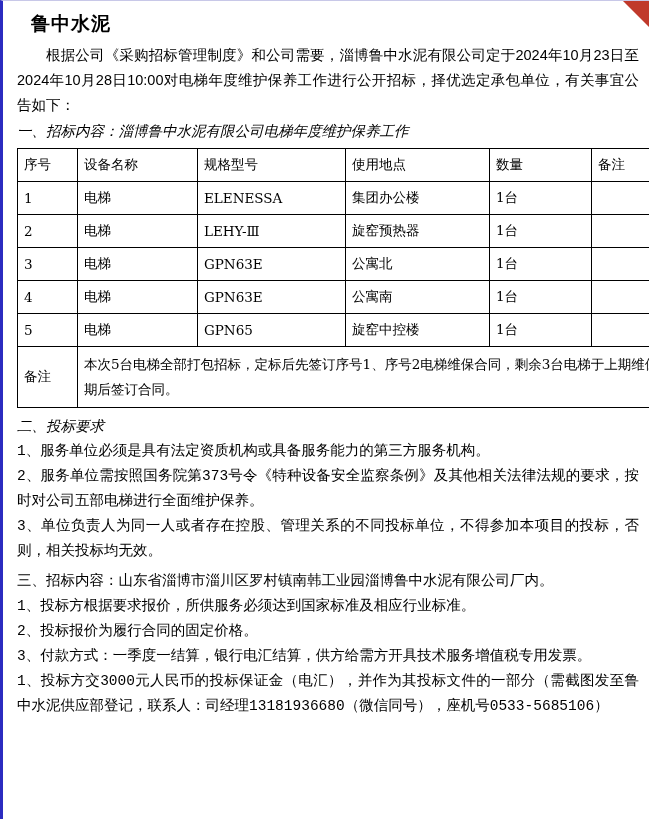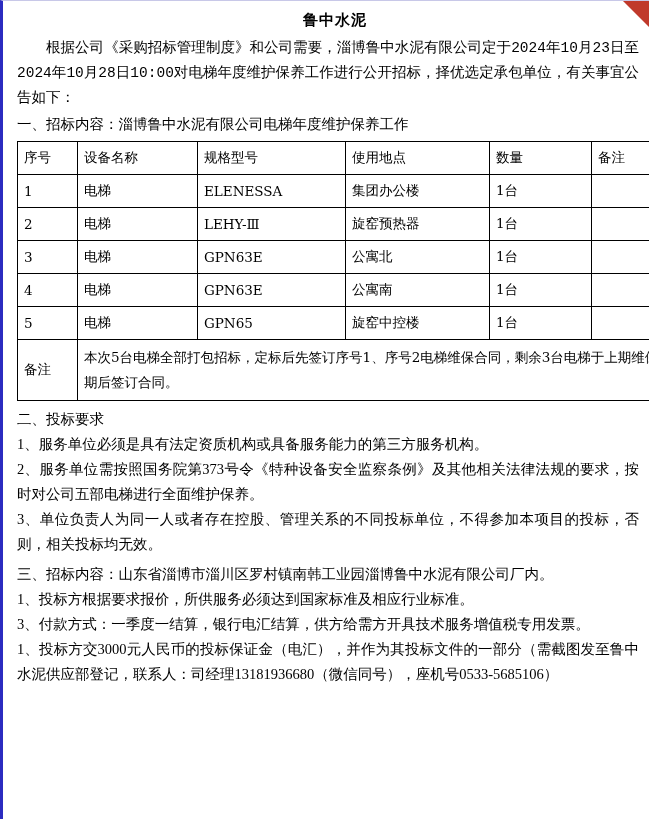--- a/index.html
+++ b/index.html
@@ -31,41 +31,41 @@
     right: 0;
     width: 0;
     height: 0;
     border-top: 26px solid #c0392b;
     border-left: 26px solid transparent;
   }
   .inner {
     padding: 8px 10px 0 14px;
   }
   .doc-title {
-    font-size: 15px;
+    font-size: 19px;
     font-weight: bold;
     letter-spacing: 1px;
     margin: 2px 0 6px 14px;
     font-family: "DejaVu Sans", "Liberation Sans", sans-serif;
-    text-align: center;
   }
   .para {
     font-size: 14.5px;
     line-height: 25px;
     margin: 0 0 0 0;
     text-align: justify;
-    font-family: Liberation Mono, monospace;
+    font-family: Liberation Sans, sans-serif;
   }
   .para.indent {
     text-indent: 2em;
   }
   .section-head {
     font-size: 14.5px;
     line-height: 26px;
     font-family: "DejaVu Serif", "Liberation Serif", serif;
+    font-style: italic;
   }
   table.bid-table {
     border-collapse: collapse;
     width: 620px;
     margin: 4px 0 4px 0;
     font-family: "DejaVu Serif", "Liberation Serif", serif;
     font-size: 13.5px;
     table-layout: fixed;
   }
   table.bid-table td, table.bid-table th {
@@ -87,21 +87,21 @@
   .note-label {
     text-align: left;
     vertical-align: middle;
   }
   .note-body {
     line-height: 25px;
   }
   .list-line {
     font-size: 14.5px;
     line-height: 25px;
-    font-family: Liberation Serif, serif;
+    font-family: Liberation Mono, monospace;
     text-align: justify;
   }
   .blk { margin-top: 5px; }
 </style>
 </head>
 <body>
 
 <div class="page">
   <div class="corner-accent"></div>
   <div class="inner">
@@ -172,18 +172,19 @@
     </table>
 
     <div class="section-head blk">二、投标要求</div>
     <div class="list-line">1、服务单位必须是具有法定资质机构或具备服务能力的第三方服务机构。</div>
     <div class="list-line">2、服务单位需按照国务院第373号令《特种设备安全监察条例》及其他相关法律法规的要求，按时对公司五部电梯进行全面维护保养。</div>
     <div class="list-line">3、单位负责人为同一人或者存在控股、管理关系的不同投标单位，不得参加本项目的投标，否则，相关投标均无效。</div>
 
     <div class="list-line blk"><span>三、招标内容：</span><span>山东省淄博市淄川区罗村镇南韩工业园淄博鲁中水泥有限公司厂内。</span></div>
 
     <div class="list-line">1、投标方根据要求报价，所供服务必须达到国家标准及相应行业标准。</div>
+    <div class="list-line">2、投标报价为履行合同的固定价格。</div>
     <div class="list-line">3、付款方式：一季度一结算，银行电汇结算，供方给需方开具技术服务增值税专用发票。</div>
 
     <div class="list-line">1、投标方交3000元人民币的投标保证金（电汇），并作为其投标文件的一部分（需截图发至鲁中水泥供应部登记，联系人：司经理13181936680（微信同号），座机号0533-5685106）</div>
 
   </div>
 </div>
 
 </body></html>

